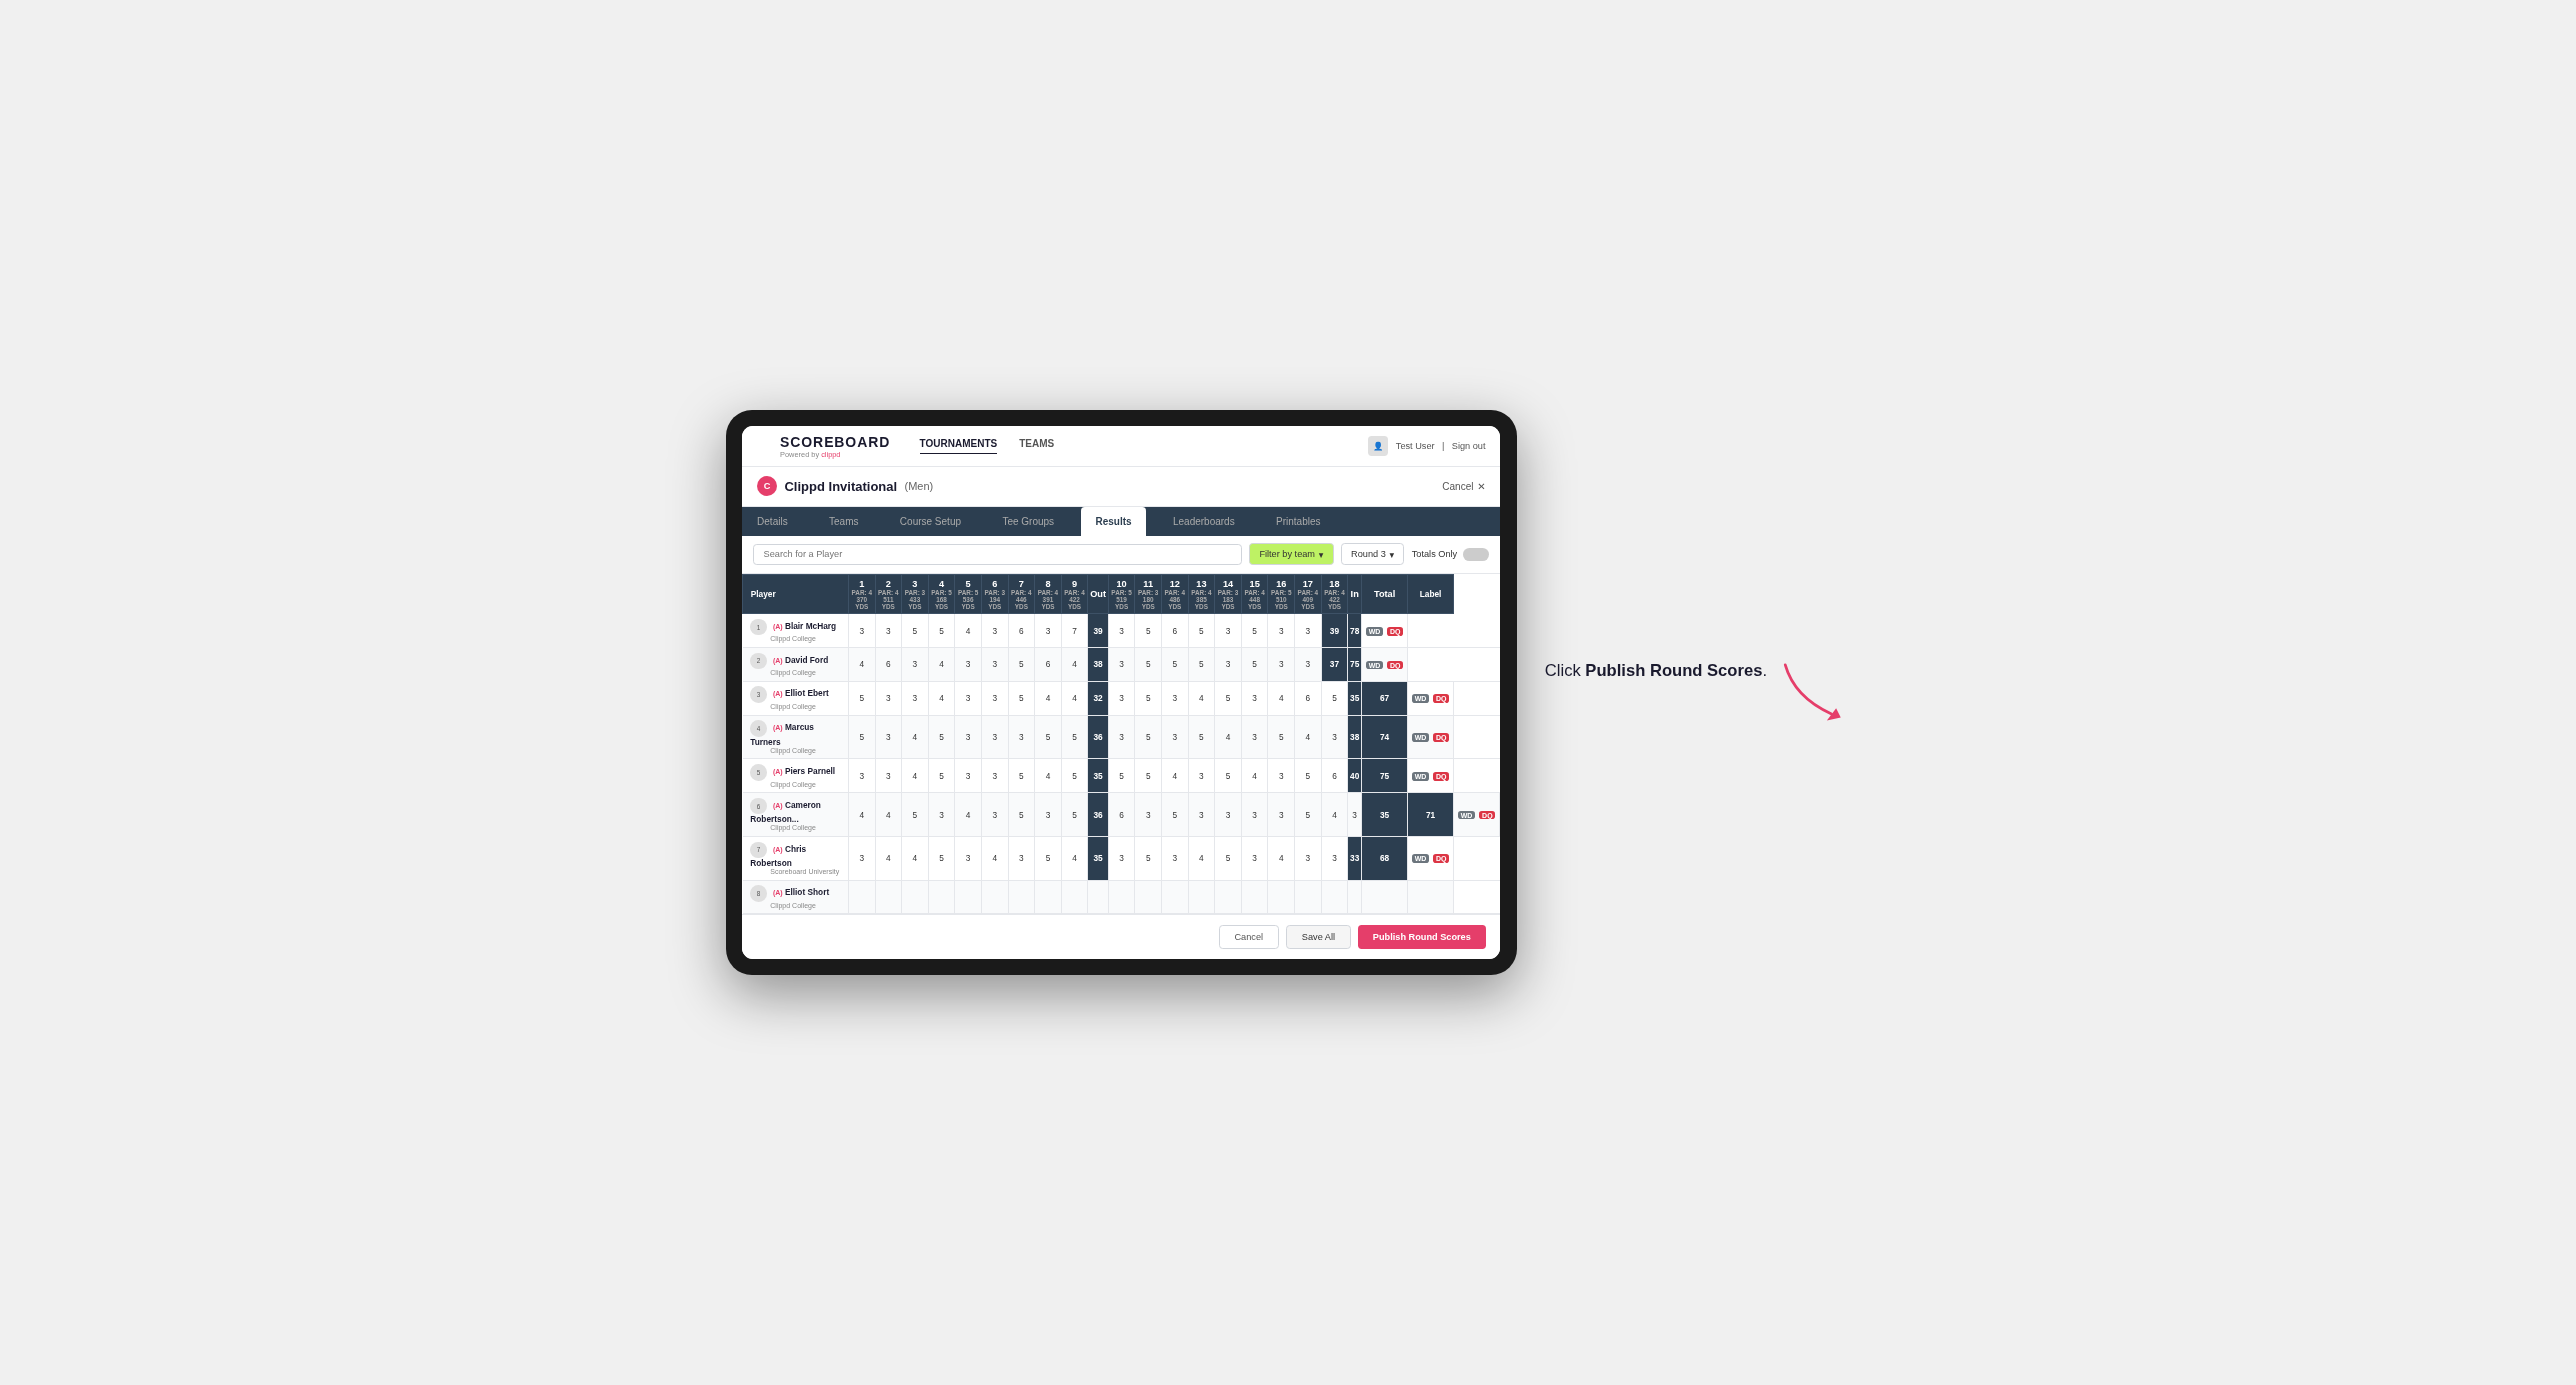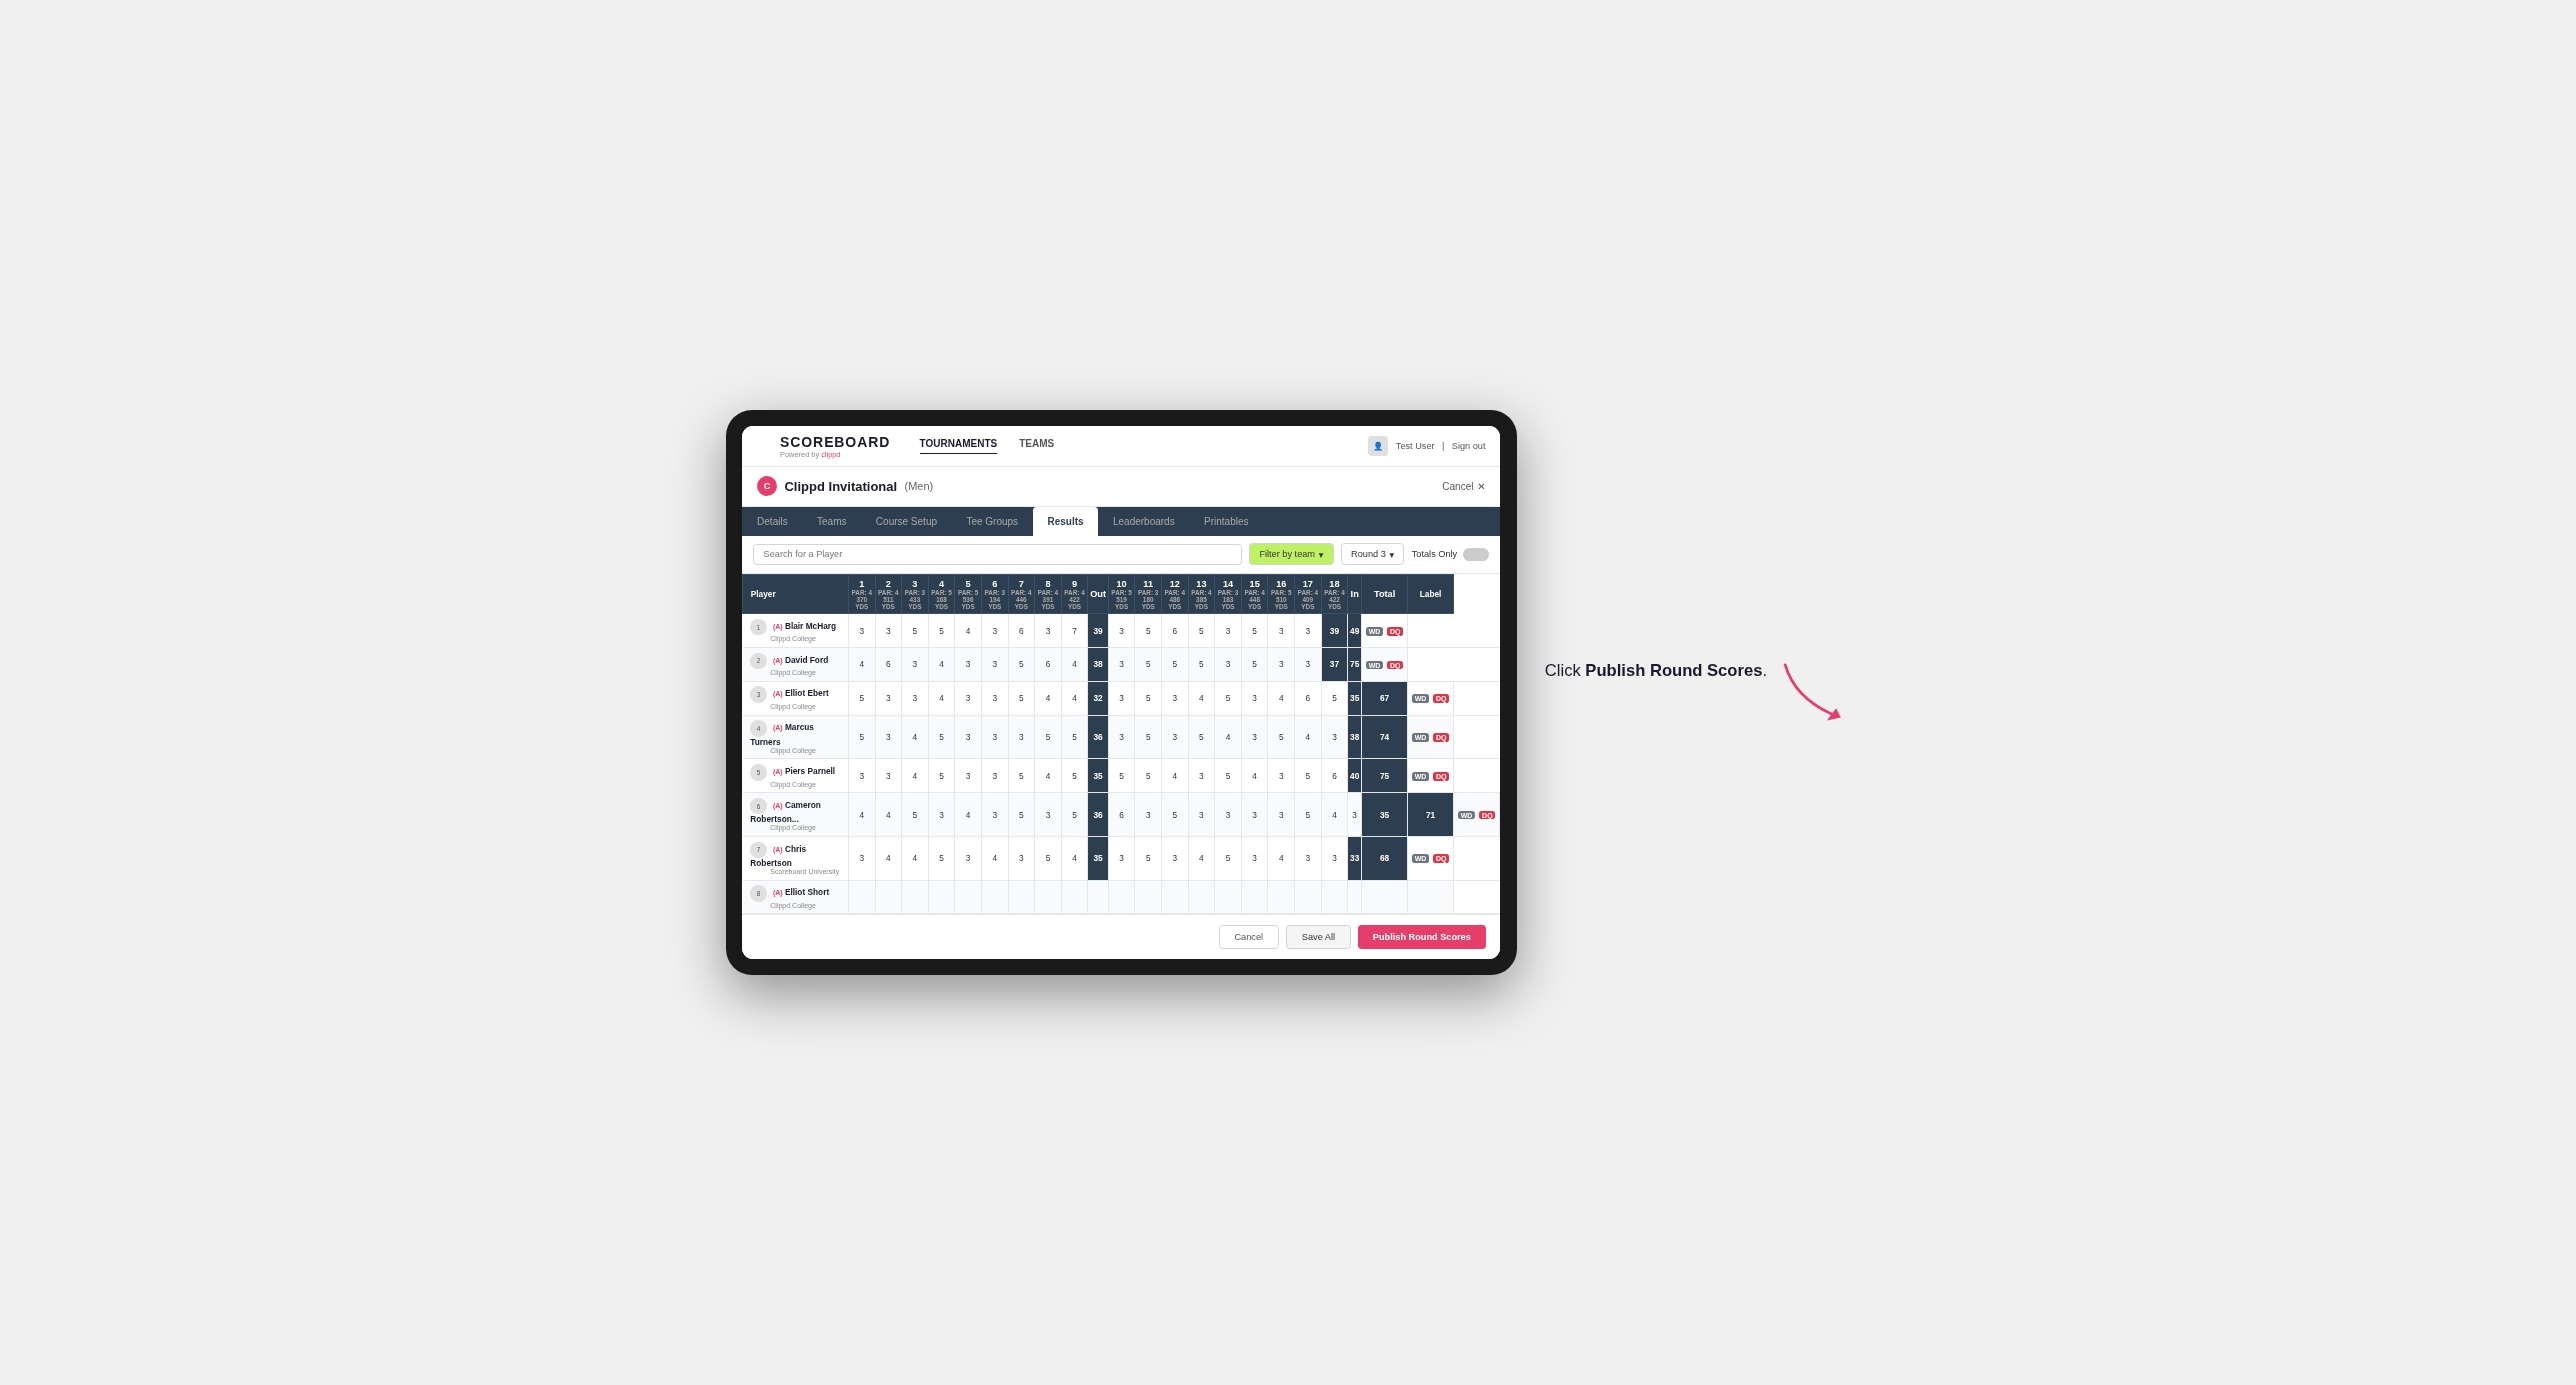--- a/index.html
+++ b/index.html
@@ -109,21 +109,21 @@
     }
     .tournament-subtitle { font-size: 11px; color: #666; font-weight: 400; }
     .cancel-btn {
       display: flex; align-items: center; gap: 3.7px;
       font-size: 10px; color: #555; cursor: pointer;
     }
     
     .tab-nav {
       background: #2c3e50;
       display: flex;
-      gap: 0;
+      gap: 12px;
     }
     .tab-item {
       padding: 9.2px 14.7px;
       font-size: 10px;
       color: #aaa;
       cursor: pointer;
       font-weight: 500;
     }
     .tab-item.active {
       background: #fff;
@@ -510,21 +510,21 @@
                 <td class="score-out">39</td>
                 <td>3</td>
                 <td>5</td>
                 <td>6</td>
                 <td>5</td>
                 <td>3</td>
                 <td>5</td>
                 <td>3</td>
                 <td>3</td>
                 <td class="score-in">39</td>
-                <td class="score-total">49</td>
+                <td class="score-total">78</td>
                 <td class="label-cell">
     <span class="label-wd">WD</span>
     <span class="label-dq">DQ</span>
   </td>
               </tr>
               <tr>
                 <td class="player-cell">
     <span class="player-avatar">2</span>
     <span class="player-tag">(A)</span>
     <span class="player-name"> David Ford</span>

